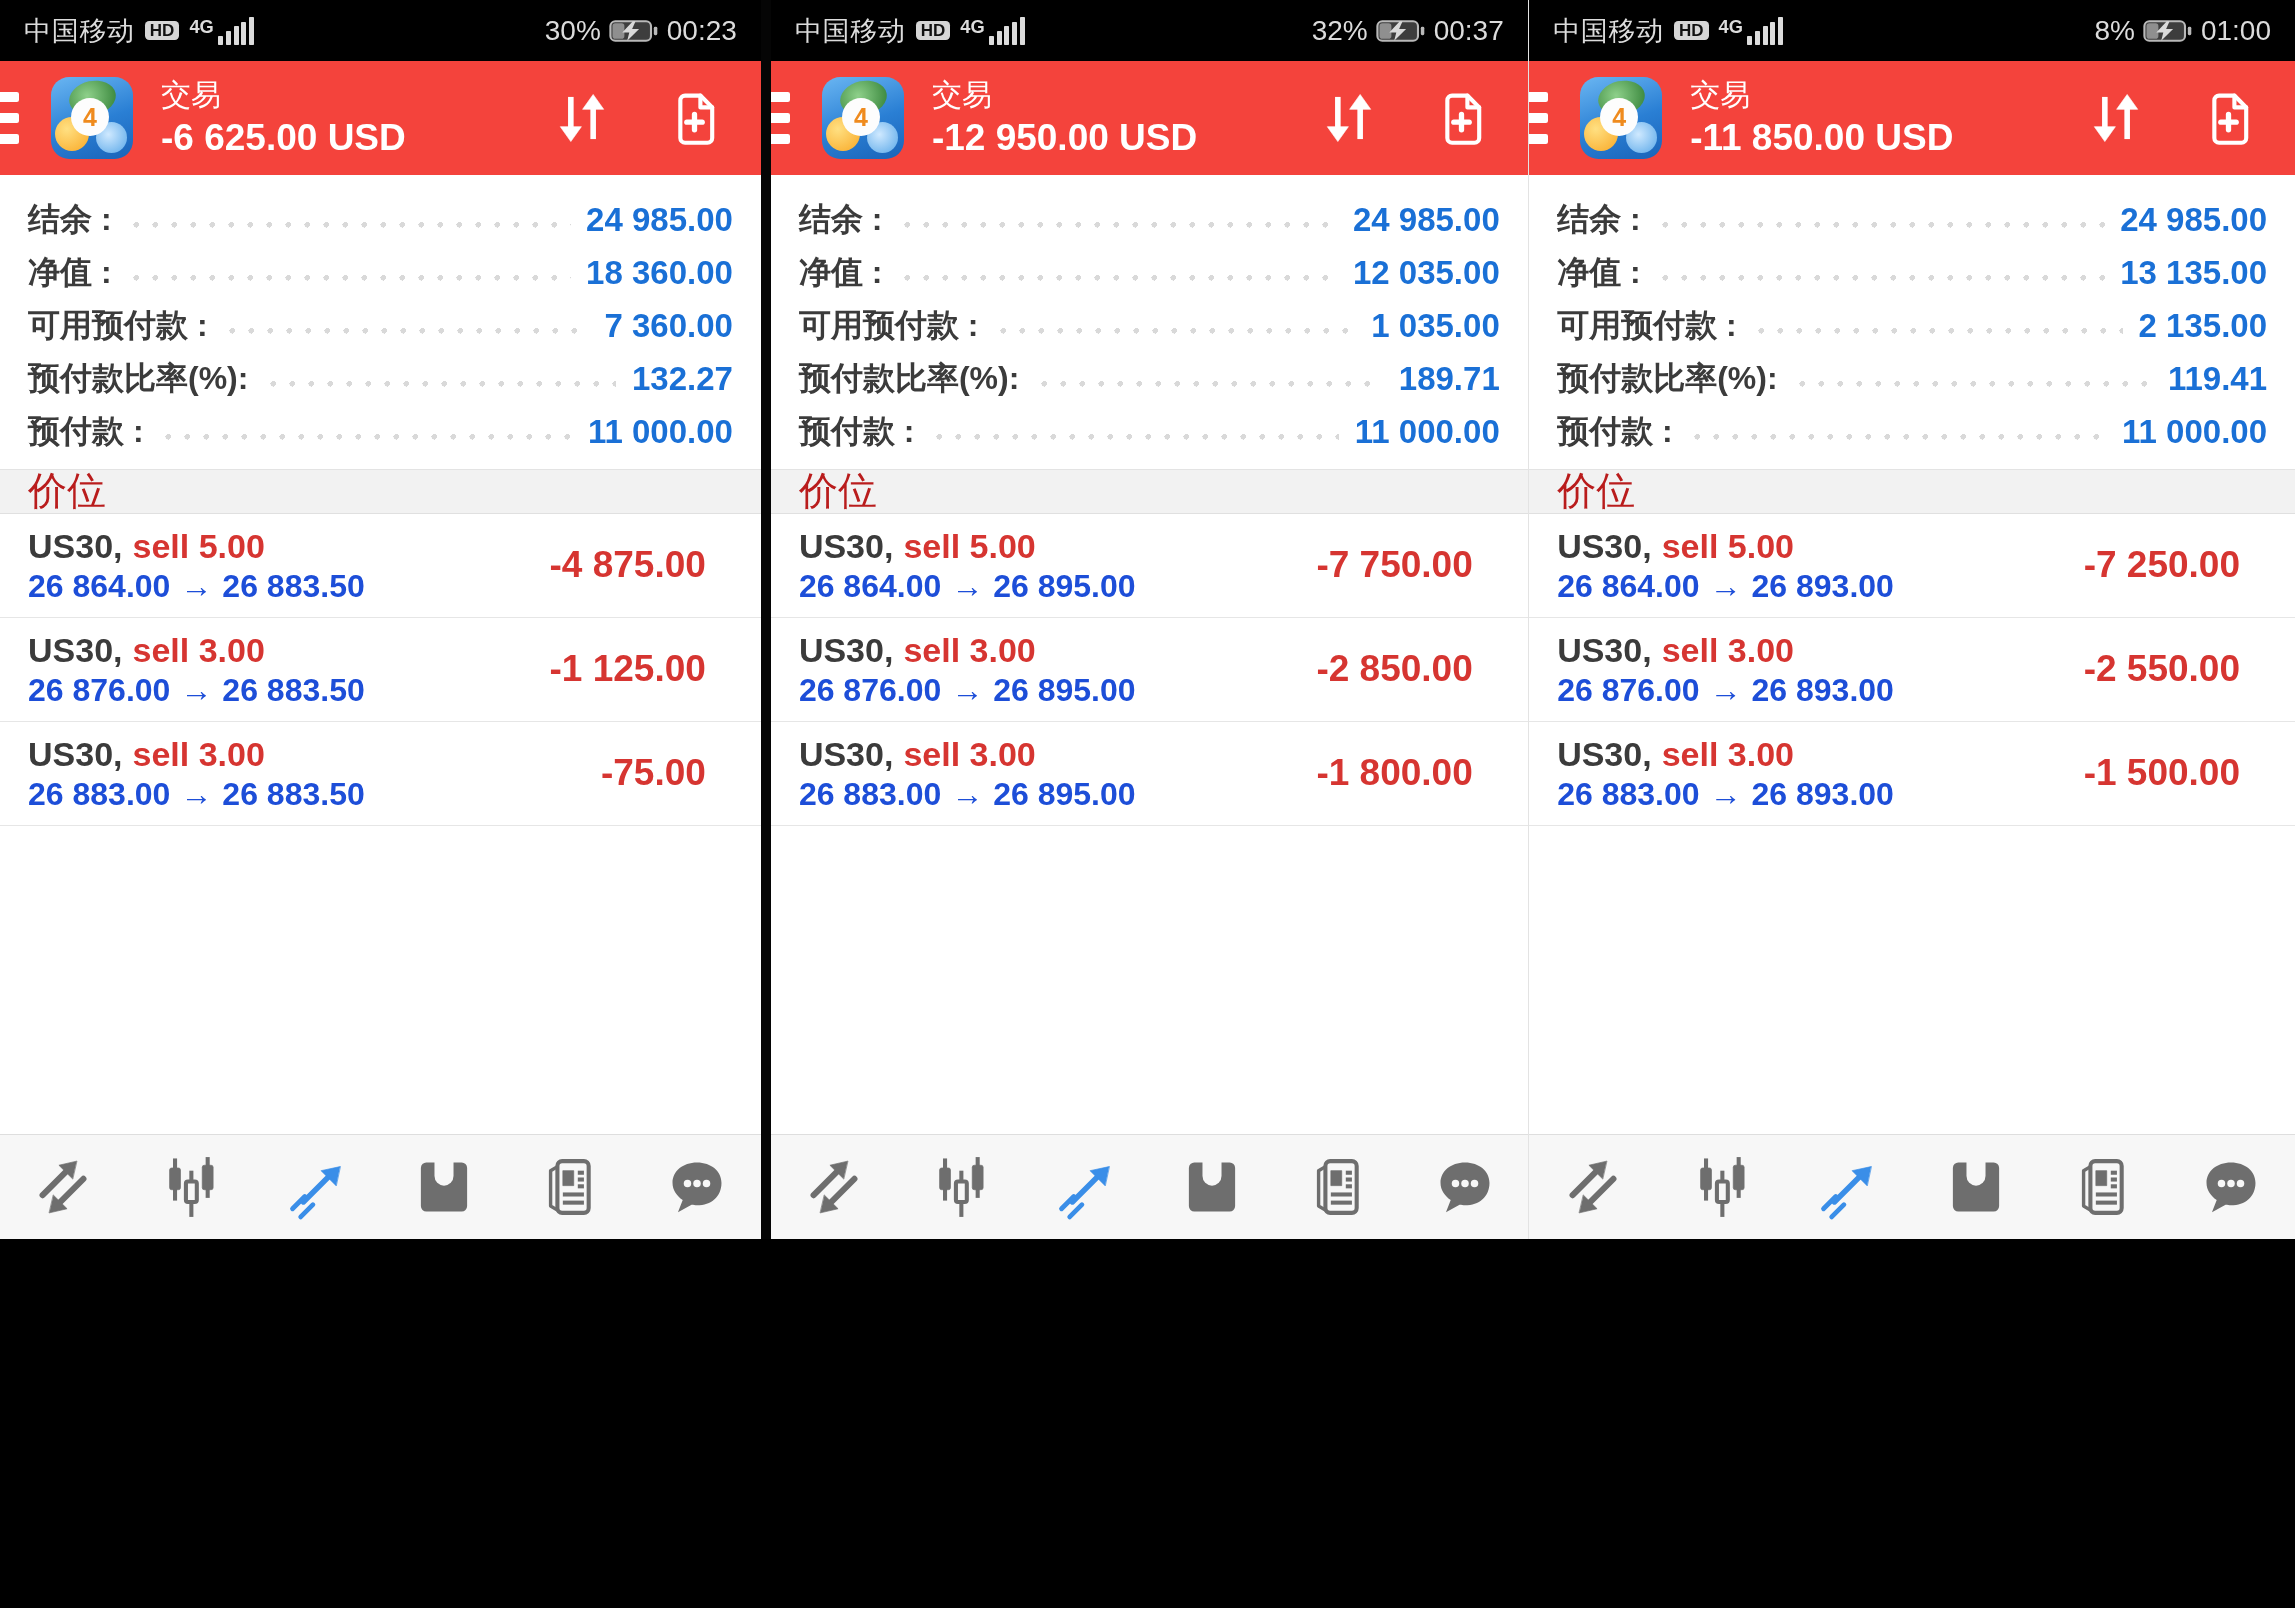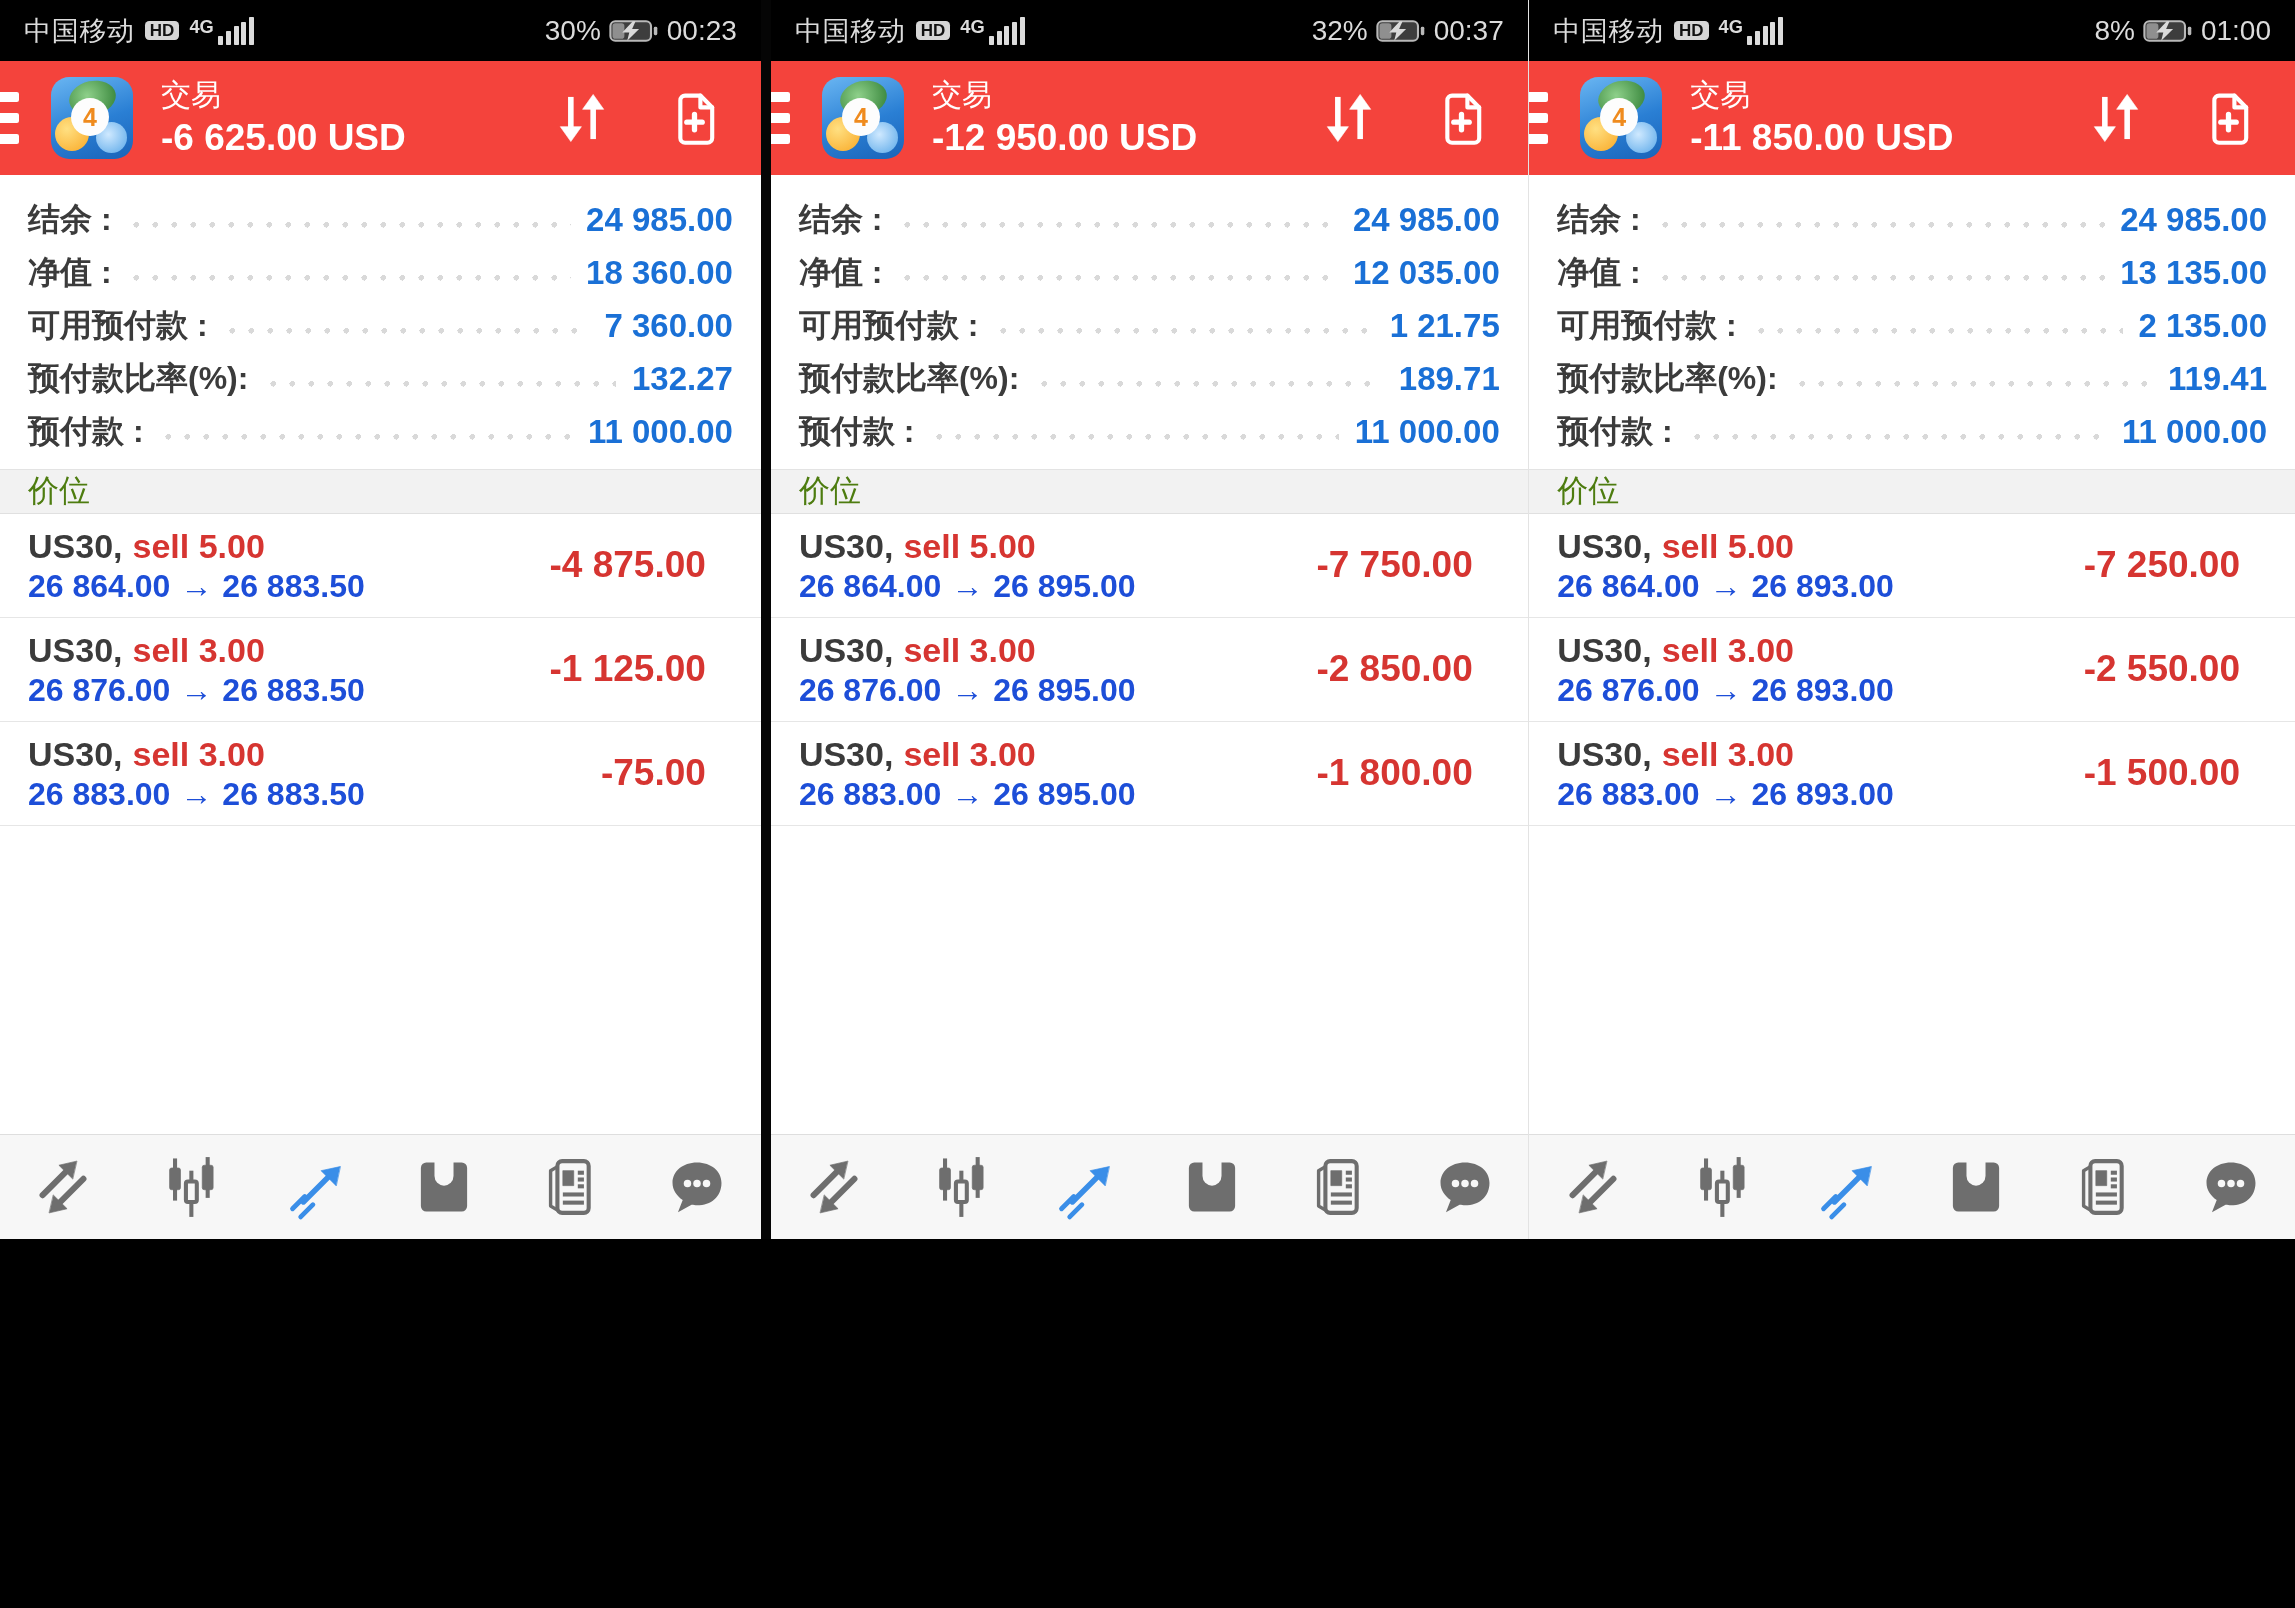--- a/index.html
+++ b/index.html
@@ -46,21 +46,21 @@
 
   
   .summary{padding:18.3px 28px 10.6px 28px;flex:0 0 auto;}
   .srow{display:flex;align-items:center;height:53px;}
   .slabel{font-size:32px;font-weight:bold;color:#3b3b3b;white-space:nowrap;}
   .leader{flex:1;align-self:stretch;margin:0 15.5px;background-image:radial-gradient(circle 2.8px at 9.2px 60%,#d9d9d9 98%,rgba(255,255,255,0));background-size:19px 100%;background-repeat:repeat-x;}
   .sval{font-size:33px;font-weight:bold;color:#1a70d6;white-space:nowrap;}
 
   
   .sechdr{height:45px;background:#f2f2f2;border-top:1.4px solid #e3e3e3;border-bottom:1.4px solid #e0e0e0;display:flex;align-items:center;padding-left:28px;flex:0 0 auto;}
-  .sechdr span{font-size:31px;color:#4d7c0f;}
+  .sechdr span{font-size:39px;color:#b91c1c;}
 
   
   .prow{height:104px;border-bottom:1.4px solid #e6e6e6;display:flex;align-items:center;padding:0 55px 0 28px;cursor:pointer;}
   .pleft{display:flex;flex-direction:column;gap:7px;}
   .pline1{font-size:34px;font-weight:bold;line-height:1;}
   .sym{color:#3b3b3b;}
   .side{color:#d63531;margin-left:10px;}
   .pline2{font-size:32px;font-weight:bold;color:#1d4ed8;line-height:1;}
   .parrow{margin:0 10px;}
   .ppl{margin-left:auto;font-size:37px;font-weight:bold;color:#d63531;white-space:nowrap;}
@@ -337,21 +337,21 @@
           <span class="sval">24 985.00</span>
         </div>
       <div class="srow">
           <span class="slabel">净值 :</span>
           <span class="leader"></span>
           <span class="sval">12 035.00</span>
         </div>
       <div class="srow">
           <span class="slabel">可用预付款 :</span>
           <span class="leader"></span>
-          <span class="sval">1 21.75</span>
+          <span class="sval">1 035.00</span>
         </div>
       <div class="srow">
           <span class="slabel">预付款比率(%):</span>
           <span class="leader"></span>
           <span class="sval">189.71</span>
         </div>
       <div class="srow">
           <span class="slabel">预付款 :</span>
           <span class="leader"></span>
           <span class="sval">11 000.00</span>

